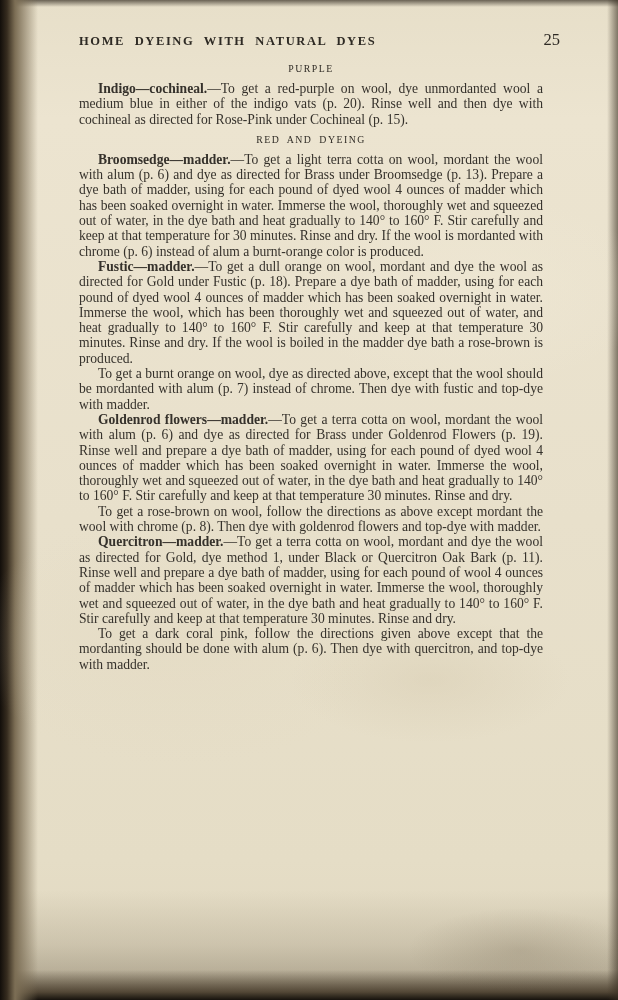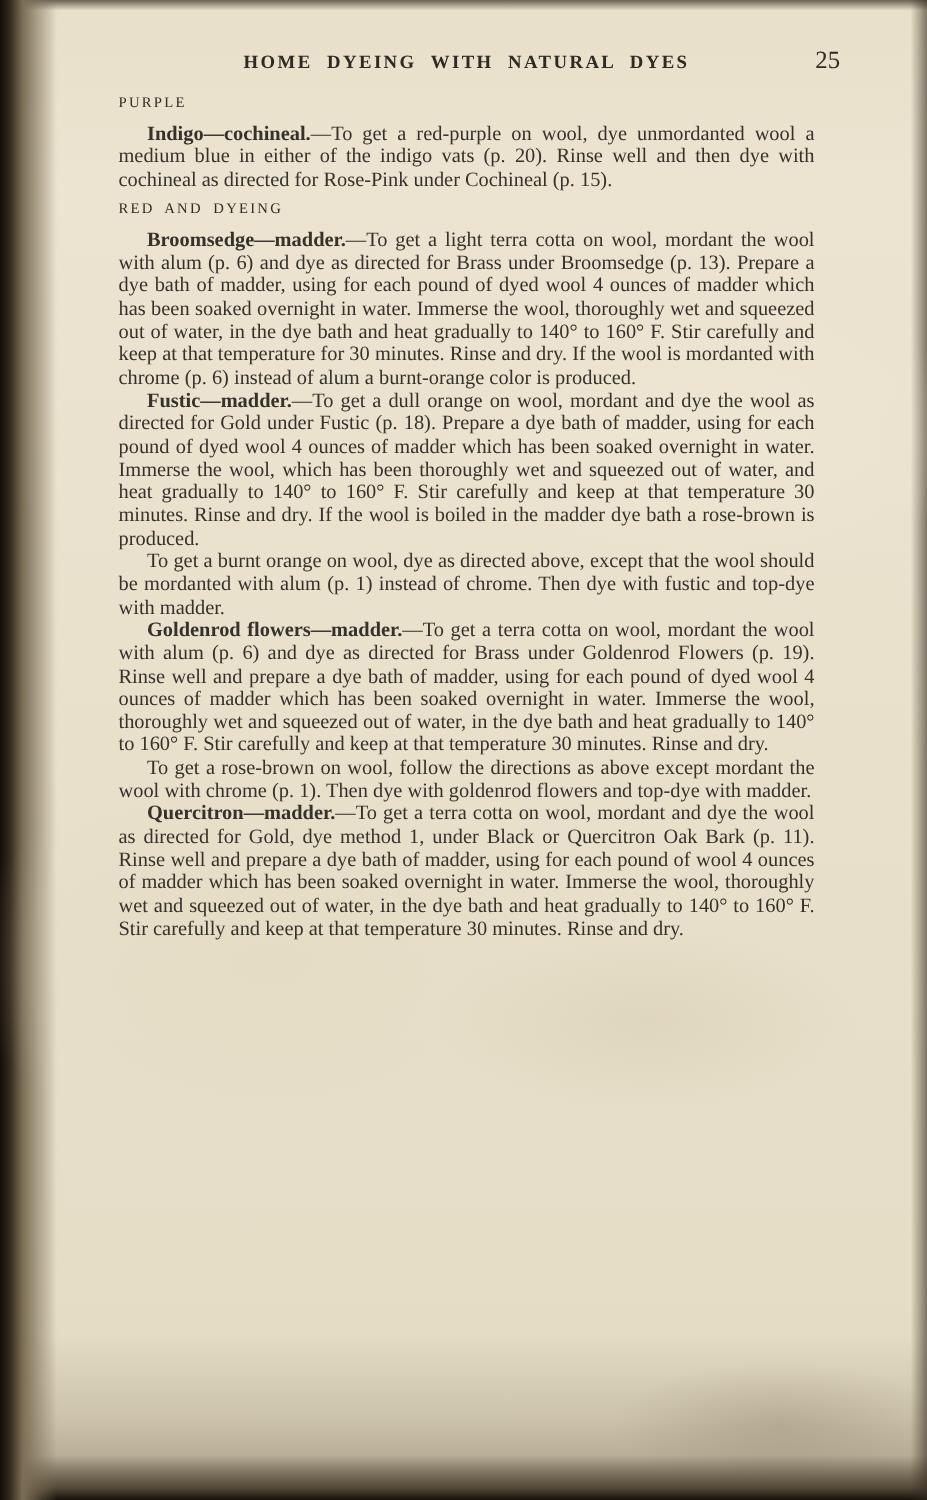--- a/index.html
+++ b/index.html
@@ -36,34 +36,33 @@
       radial-gradient(200px 90px  at 430px 680px, rgba(210,198,170,0.35), rgba(0,0,0,0) 70%),
       radial-gradient(160px 60px  at 520px 950px, rgba(90,76,54,0.18), rgba(0,0,0,0) 70%);
   }
   .page-content {
     position: absolute;
     left: 79px; top: 34px; width: 464px;
     color: #34302a;
   }
   .running-head { position: relative; height: 20px; margin-bottom: 9px; }
   .running-title {
-    text-align: center;
     font-size: 12.5px;
     font-weight: bold;
     letter-spacing: 1.6px;
     word-spacing: 5px;
     color: #2e2a24;
     white-space: nowrap;
   }
   .page-number {
     position: absolute; right: -17px; top: -4px;
     font-size: 16.5px; color: #2e2a24;
   }
   .section-heading {
-    text-align: left;
+    text-align: center;
     font-size: 9.8px;
     letter-spacing: 1.5px;
     word-spacing: 3px;
     color: #2f2b25;
     margin: 7px 0 7px 0;
   }
   .body-p {
     font-size: 13.6px;
     line-height: 15.3px;
     text-align: justify;
@@ -95,27 +94,28 @@
 
     <p class="body-p">
       <span class="lead">Broomsedge—madder.</span><span>—To get a light terra cotta on wool, mordant the wool with alum (p. 6) and dye as directed for Brass under Broomsedge (p. 13). Prepare a dye bath of madder, using for each pound of dyed wool 4 ounces of madder which has been soaked overnight in water. Immerse the wool, thoroughly wet and squeezed out of water, in the dye bath and heat gradually to 140° to 160° F. Stir carefully and keep at that temperature for 30 minutes. Rinse and dry. If the wool is mordanted with chrome (p. 6) instead of alum a burnt-orange color is produced.</span>
     </p>
 
 
     <p class="body-p">
       <span class="lead">Fustic—madder.</span><span>—To get a dull orange on wool, mordant and dye the wool as directed for Gold under Fustic (p. 18). Prepare a dye bath of madder, using for each pound of dyed wool 4 ounces of madder which has been soaked overnight in water. Immerse the wool, which has been thoroughly wet and squeezed out of water, and heat gradually to 140° to 160° F. Stir carefully and keep at that temperature 30 minutes. Rinse and dry. If the wool is boiled in the madder dye bath a rose-brown is produced.</span>
     </p>
 
-    <p class="body-p">To get a burnt orange on wool, dye as directed above, except that the wool should be mordanted with alum (p. 1) instead of chrome. Then dye with fustic and top-dye with madder.</p>
+    <p class="body-p">To get a burnt orange on wool, dye as directed above, except that the wool should be mordanted with alum (p. 7) instead of chrome. Then dye with fustic and top-dye with madder.</p>
 
     <p class="body-p">
       <span class="lead">Goldenrod flowers—madder.</span><span>—To get a terra cotta on wool, mordant the wool with alum (p. 6) and dye as directed for Brass under Goldenrod Flowers (p. 19). Rinse well and prepare a dye bath of madder, using for each pound of dyed wool 4 ounces of madder which has been soaked overnight in water. Immerse the wool, thoroughly wet and squeezed out of water, in the dye bath and heat gradually to 140° to 160° F. Stir carefully and keep at that temperature 30 minutes. Rinse and dry.</span>
     </p>
 
-    <p class="body-p">To get a rose-brown on wool, follow the directions as above except mordant the wool with chrome (p. 1). Then dye with goldenrod flowers and top-dye with madder.</p>
+    <p class="body-p">To get a rose-brown on wool, follow the directions as above except mordant the wool with chrome (p. 8). Then dye with goldenrod flowers and top-dye with madder.</p>
 
     <p class="body-p">
       <span class="lead">Quercitron—madder.</span><span>—To get a terra cotta on wool, mordant and dye the wool as directed for Gold, dye method 1, under Black or Quercitron Oak Bark (p. 11). Rinse well and prepare a dye bath of madder, using for each pound of wool 4 ounces of madder which has been soaked overnight in water. Immerse the wool, thoroughly wet and squeezed out of water, in the dye bath and heat gradually to 140° to 160° F. Stir carefully and keep at that temperature 30 minutes. Rinse and dry.</span>
     </p>
 
+    <p class="body-p">To get a dark coral pink, follow the directions given above except that the mordanting should be done with alum (p. 6). Then dye with quercitron, and top-dye with madder.</p>
 
   </div>
 </div>
 
 </body></html>

